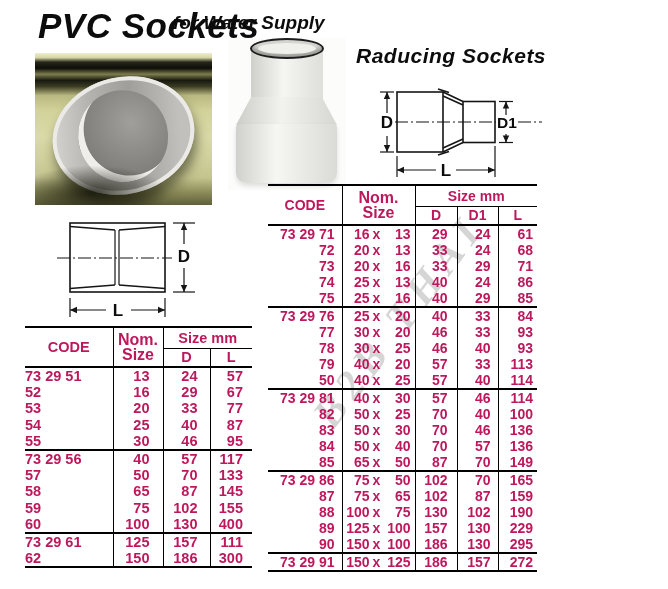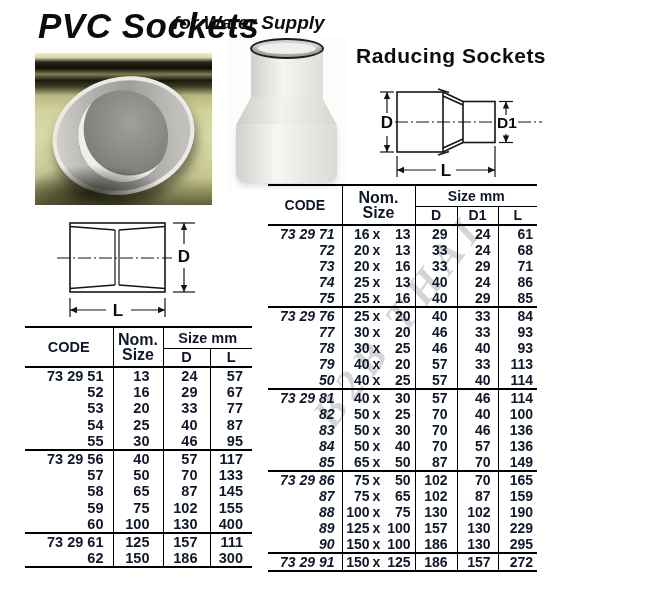--- a/index.html
+++ b/index.html
@@ -4,21 +4,21 @@
 <style>
   * { margin:0; padding:0; box-sizing:border-box; }
   html,body { background:#888; }
   .page {
     position:relative; width:668px; height:589px; background:#ffffff;
     overflow:hidden; font-family:"Liberation Sans", sans-serif; color:#0c0c0c;
   }
   
   .main-title { position:absolute; left:38px; top:6px; font-size:35px; font-weight:bold; font-style:italic; letter-spacing:0.5px; }
   .sub-title  { position:absolute; left:173px; top:12px; font-size:19px; font-weight:bold; font-style:italic; }
-  .reducing-title { position:absolute; left:356px; top:44px; font-size:21px; font-weight:bold; letter-spacing:0.5px; }
+  .reducing-title { position:absolute; left:356px; top:44px; font-size:21px; font-weight:bold; font-style:italic; letter-spacing:0.5px; }
 
   
   .photo-left {
     position:absolute; left:35px; top:53px; width:177px; height:152px; overflow:hidden;
     background:linear-gradient(180deg,
       #eeeecd 0%, #d6d6a8 3%, #26261a 6%, #0e0e08 10%, #7d7d4e 14%,
       #191910 18%, #3c3c24 22%, #b9b981 28%, #d2d29a 38%, #dadaa8 55%,
       #d0d09c 70%, #c4c48e 82%, #8a8a58 92%, #60603c 100%);
   }
   .photo-left::after {
@@ -63,43 +63,43 @@
 
   
   .diagram { position:absolute; }
   #diagram-left  { left:55px;  top:213px; }
   #diagram-right { left:368px; top:84px; }
   .diagram text { font-family:"Liberation Sans", sans-serif; font-weight:bold; fill:#0c0c0c; }
 
   
   table.ctable {
     position:absolute; z-index:1; border-collapse:collapse; table-layout:fixed;
-    font-weight:bold; color:#0f172a;
+    font-weight:bold; color:#be185d;
     border-top:2.5px solid #000; border-bottom:2.5px solid #000;
   }
   #left-table  { left:25px;  top:326px; width:227px; font-size:14.5px; }
   #right-table { left:268px; top:184px; width:269px; font-size:14px;  }
   .ctable th { font-weight:bold; text-align:center; vertical-align:middle; }
   .h1 th { height:21px; }
   .h2 th { height:19px; border-bottom:2.5px solid #000; }
   th.code-h, th.nom-h { border-bottom:2.5px solid #000; }
   th.code-h { border-right:1.5px solid #000; }
   th.nom-h  { border-right:1.5px solid #000; white-space:pre-line; line-height:15px; font-size:16px; }
   th.sizemm-h { border-bottom:1.5px solid #000; }
   .h2 th + th { border-left:1.5px solid #000; }
   .ctable td { vertical-align:middle; }
   .ctable td + td { border-left:1.5px solid #000; }
   .ctable tr.group-first td { border-top:2px solid #000; }
   #left-table  td { height:16.2px; line-height:16.2px; }
   #right-table td { height:16px;   line-height:16px; }
-  #left-table td:nth-child(1){ text-align:right; padding-right:9px;  }
+  #left-table td:nth-child(1){ text-align:left; padding-right:9px;  }
   #left-table td:nth-child(2){ text-align:right; padding-right:13px; }
   #left-table td:nth-child(3){ text-align:right; padding-right:12px; }
   #left-table td:nth-child(4){ text-align:right; padding-right:9px;  }
-  #right-table td:nth-child(1){ text-align:right; padding-right:7px;font-style:italic; }
+  #right-table td:nth-child(1){ text-align:right; padding-right:7px; }
   #right-table td:nth-child(2){ text-align:right; padding-right:4px; }
   #right-table td:nth-child(3){ text-align:right; padding-right:9px; }
   #right-table td:nth-child(4){ text-align:right; padding-right:7px; }
   #right-table td:nth-child(5){ text-align:right; padding-right:4px; }
   td.pair .p1 { display:inline-block; width:25px; text-align:right; }
   td.pair .px { display:inline-block; width:14px; text-align:center; }
   td.pair .p2 { display:inline-block; width:27px; text-align:right; }
 </style>
 </head>
 <body>

